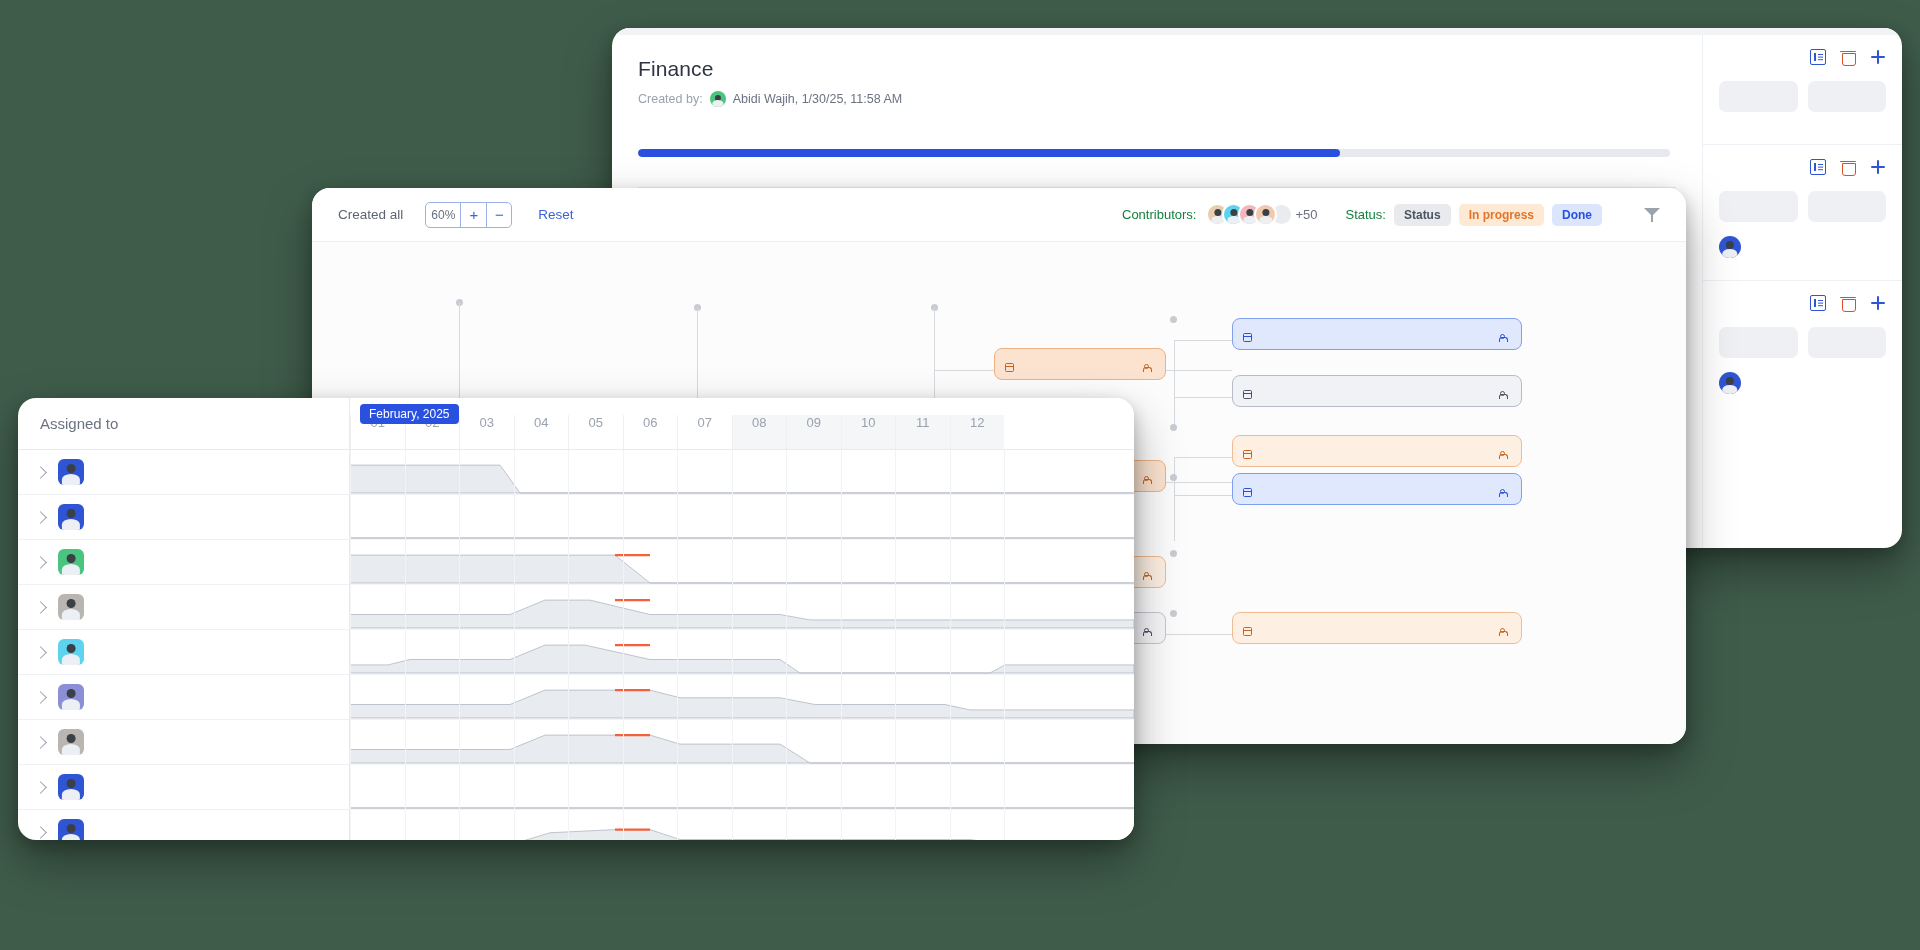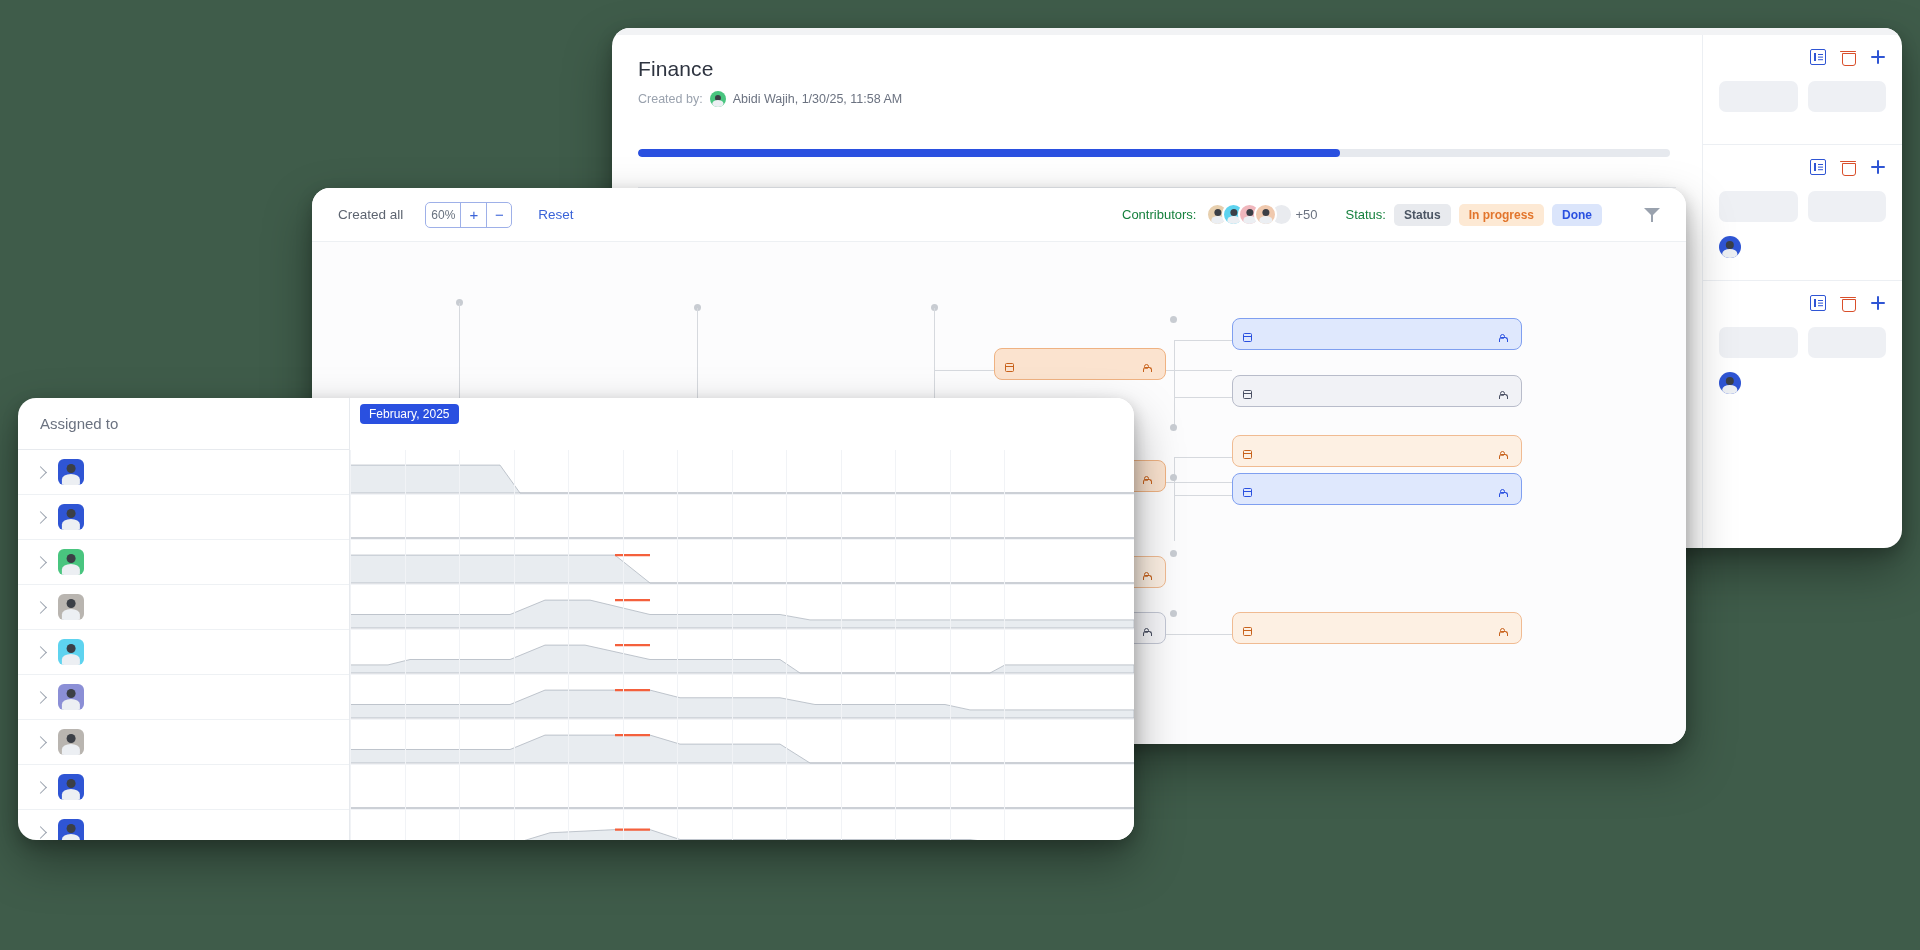--- a/index.html
+++ b/index.html
@@ -549,20 +549,34 @@
               <span class="avatar av-blue">
                 <i></i>
                 <b></b>
               </span>
               <span class="name"></span>
             </div>
           </div>
       </div>
       <div class="g-right">
         <div class="g-month">February, 2025</div>
+        <div class="g-dayhead" id="day-head">
+            <div class="g-day">01</div>
+            <div class="g-day">02</div>
+            <div class="g-day">03</div>
+            <div class="g-day">04</div>
+            <div class="g-day">05</div>
+            <div class="g-day">06</div>
+            <div class="g-day">07</div>
+            <div class="g-day shade">08</div>
+            <div class="g-day shade">09</div>
+            <div class="g-day shade">10</div>
+            <div class="g-day shade">11</div>
+            <div class="g-day shade">12</div>
+          </div>
 
         <div class="g-grid" id="g-grid">
           <svg id="load-svg" width="784" height="466" style="position:absolute;left:0;top:0;">
               <path d="M 0 43 L 0 15.100000000000001 L 150 15.100000000000001 L 170 43 L 784 43 L 784 43 Z" fill="#e4e9ee" stroke="#9aa2ae" stroke-width="0.7" opacity="0.85"></path>
               <path d="M 0 88 L 0 88 L 784 88 L 784 88 Z" fill="#e4e9ee" stroke="#9aa2ae" stroke-width="0.7" opacity="0.85"></path>
               <path d="M 0 133 L 0 105.1 L 265 105.1 L 300 133 L 784 133 L 784 133 Z" fill="#e4e9ee" stroke="#9aa2ae" stroke-width="0.7" opacity="0.85"></path>
               <line x1="265" x2="300" y1="105.1" y2="105.1" stroke="#f4603c" stroke-width="2.2"></line>
               <path d="M 0 178 L 0 164.5 L 160 164.5 L 195 150.1 L 240 150.1 L 300 164.5 L 430 164.5 L 460 169.9 L 784 169.9 L 784 178 Z" fill="#e4e9ee" stroke="#9aa2ae" stroke-width="0.7" opacity="0.85"></path>
               <line x1="265" x2="300" y1="150.1" y2="150.1" stroke="#f4603c" stroke-width="2.2"></line>
               <path d="M 0 223 L 0 214.9 L 38 214.9 L 60 209.5 L 160 209.5 L 195 195.1 L 235 195.1 L 300 209.5 L 430 209.5 L 450 223 L 640 223 L 655 214.9 L 784 214.9 L 784 223 Z" fill="#e4e9ee" stroke="#9aa2ae" stroke-width="0.7" opacity="0.85"></path>

